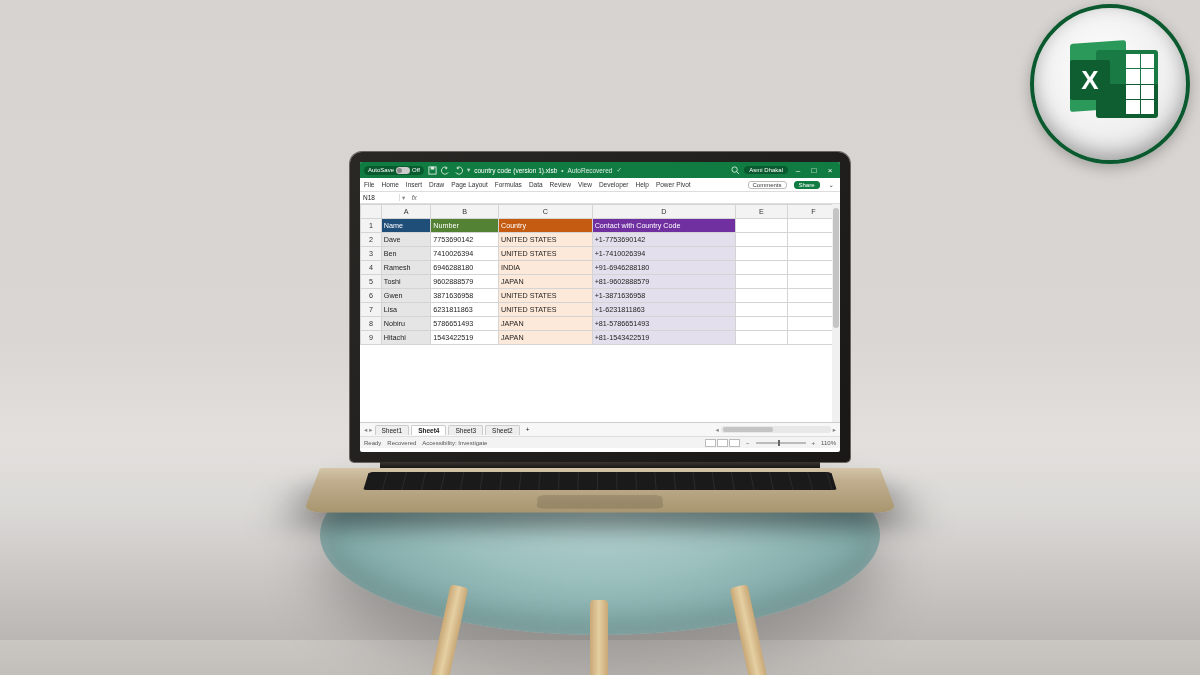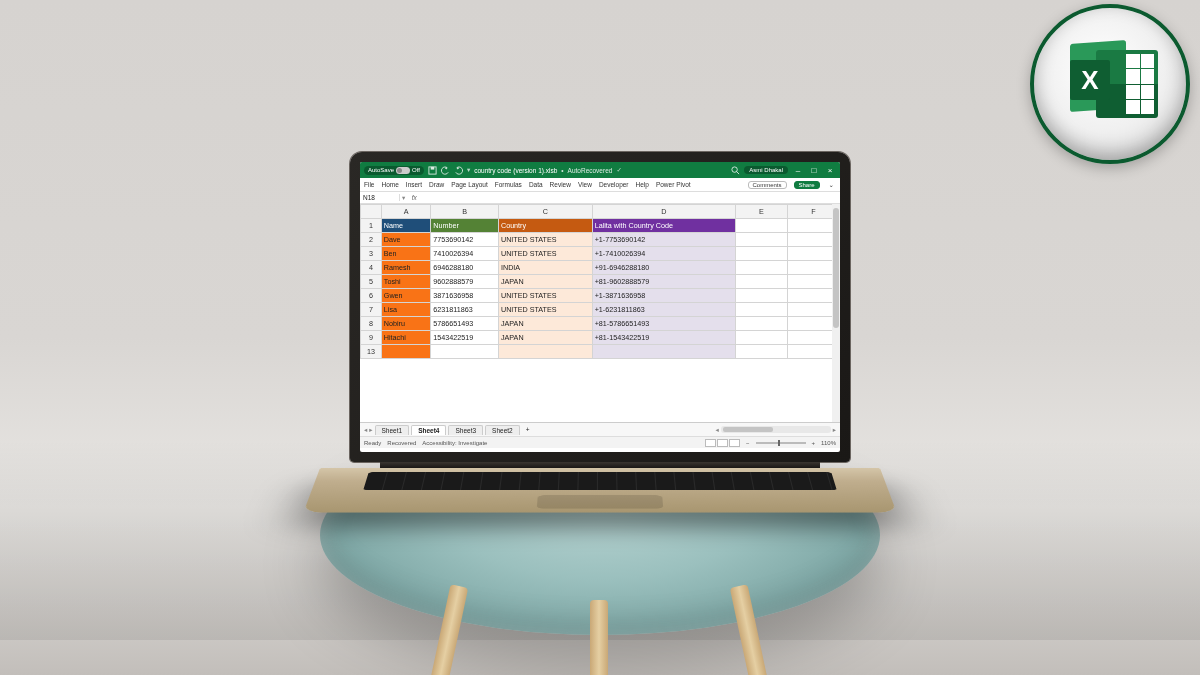--- a/index.html
+++ b/index.html
@@ -42,21 +42,21 @@
 .btn-pill.share{background:#107c41;color:#fff;border-color:#107c41}
 .namebox-row{height:12px;border-bottom:1px solid #ddd;display:flex;align-items:center;font-size:6.5px}
 .namebox{width:40px;border-right:1px solid #ddd;padding:0 3px}
 .fx{width:14px;text-align:center;color:#666;font-style:italic}
 .fbar{flex:1;padding:0 3px}
 .sheet-area{position:relative;height:218px;overflow:hidden}
 table.grid{border-collapse:collapse;width:100%;table-layout:fixed}
 table.grid th,table.grid td{border:1px solid #d4d4d4;height:14px;padding:0 2px;font-size:7.2px;text-align:left;white-space:nowrap;overflow:hidden}
 table.grid th{background:#f3f3f3;color:#333;font-weight:400;text-align:center}
 table.grid th.rowhdr{width:16px;text-align:center;background:#f3f3f3}
-.col-a{width:38px;background:#f97316}
+.col-a{width:38px;background:#e5e5e5}
 .col-b{width:52px}
 .col-c{width:72px;background:#fde9d9}
 .col-d{width:110px;background:#e4dfec}
 .col-e,.col-f{width:40px}
 .hdr-a{background:#1f4e79!important;color:#fff!important;text-align:left!important}
 .hdr-b{background:#548235!important;color:#fff!important;text-align:left!important}
 .hdr-c{background:#c55a11!important;color:#fff!important;text-align:left!important}
 .hdr-d{background:#7030a0!important;color:#fff!important;text-align:left!important}
 .num{text-align:right}
 .scroll-v{position:absolute;right:0;top:0;bottom:0;width:8px;background:#f0f0f0}
@@ -169,21 +169,21 @@
             <th>C</th>
             <th>D</th>
             <th>E</th>
             <th>F</th>
           </tr>
           <tr>
             <th class="rowhdr">1</th>
             <td class="hdr-a">Name</td>
             <td class="hdr-b">Number</td>
             <td class="hdr-c">Country</td>
-            <td class="hdr-d">Lalita with Country Code</td>
+            <td class="hdr-d">Contact with Country Code</td>
             <td></td>
                 <td></td>
           </tr>
           <tr>
                 <th class="rowhdr">2</th>
                 <td class="col-a">Dave</td>
                 <td class="num">7753690142</td>
                 <td class="col-c">UNITED STATES</td>
                 <td class="col-d">+1-7753690142</td>
                 <td></td>
@@ -242,29 +242,20 @@
                 <td class="col-d">+81-5786651493</td>
                 <td></td>
                 <td></td>
               </tr>
           <tr>
                 <th class="rowhdr">9</th>
                 <td class="col-a">Hitachi</td>
                 <td class="num">1543422519</td>
                 <td class="col-c">JAPAN</td>
                 <td class="col-d">+81-1543422519</td>
-                <td></td>
-                <td></td>
-              </tr>
-          <tr>
-                <th class="rowhdr">13</th>
-                <td class="col-a"></td>
-                <td></td>
-                <td class="col-c"></td>
-                <td class="col-d"></td>
                 <td></td>
                 <td></td>
               </tr>
         </tbody>
           </table>
         <div class="scroll-v">
             <div class="thumb"></div>
           </div>
       </div>
 

